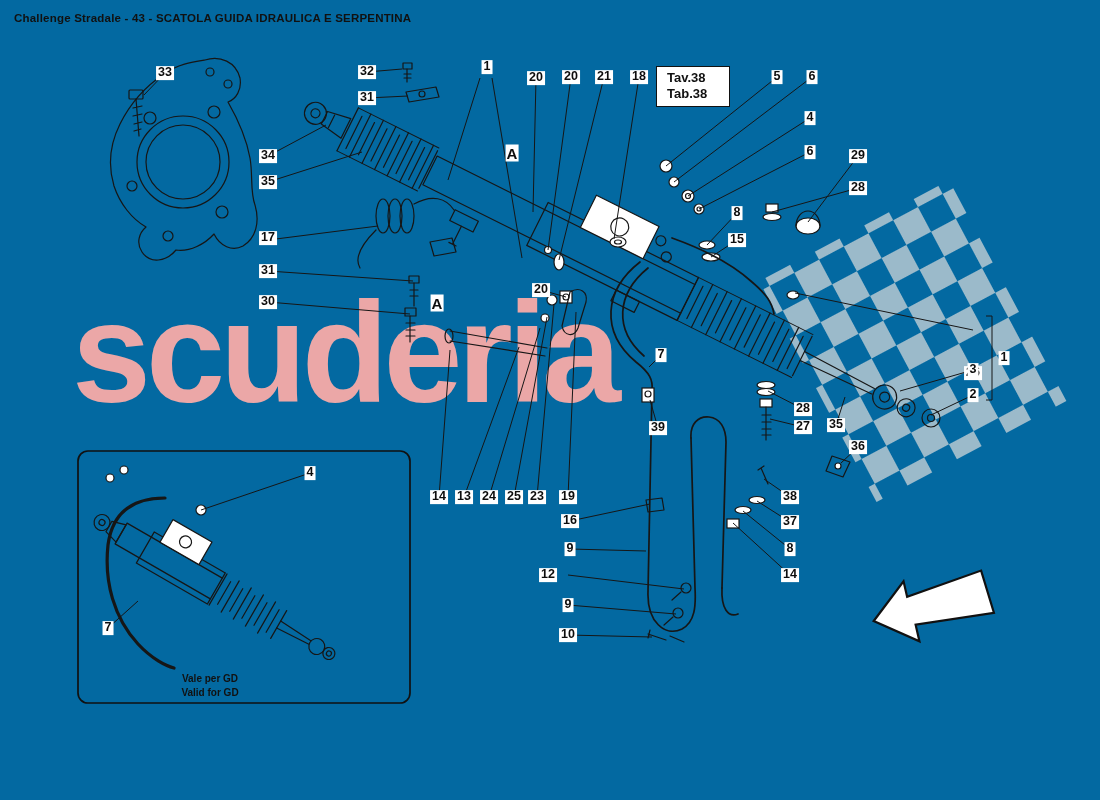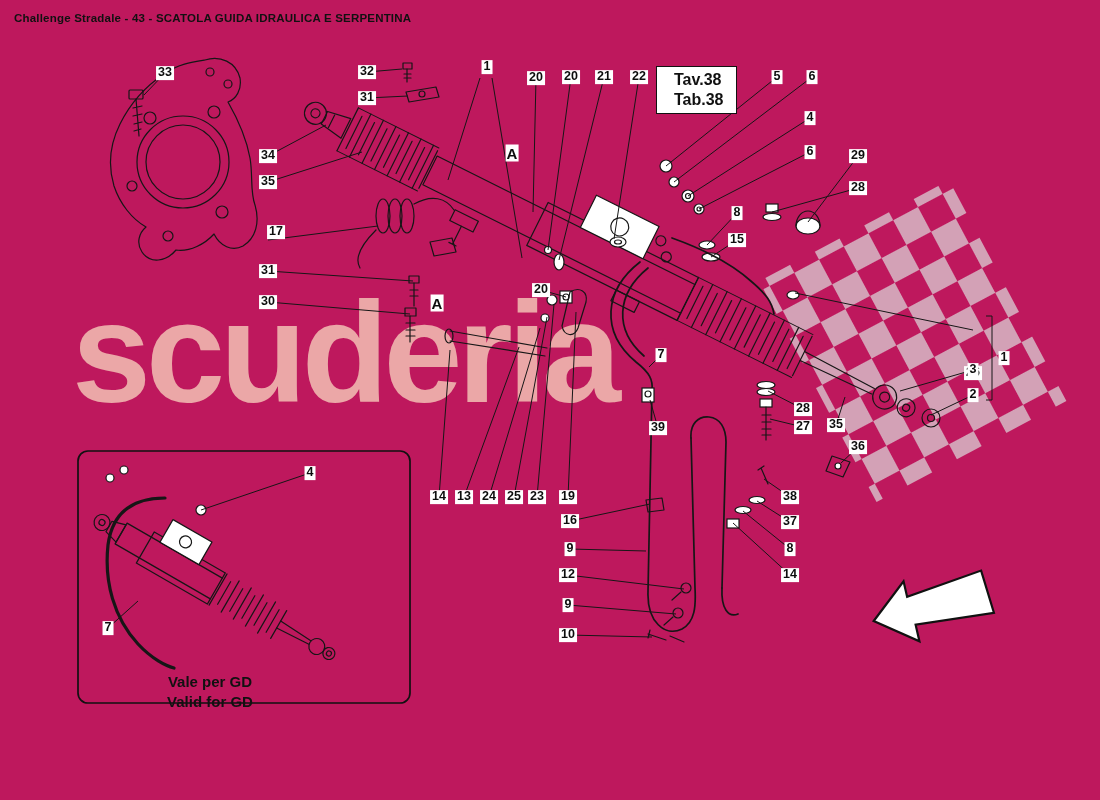--- a/index.html
+++ b/index.html
@@ -1,16 +1,16 @@
 <!DOCTYPE html>
 <html><head>
 <meta charset="utf-8">
 <style>
   html,body{margin:0;padding:0;background:#ffffff;}
-  .page{position:relative;width:1100px;height:800px;background:#be185d;overflow:hidden;
+  .page{position:relative;width:1100px;height:800px;background:#0369a1;overflow:hidden;
         font-family:"Liberation Sans",sans-serif;}
   .hdr{position:absolute;left:14px;top:12px;font-size:11.5px;font-weight:bold;color:#111;
        letter-spacing:.2px;z-index:4;}
   
   .wm1{position:absolute;left:72px;top:282px;font-size:142px;font-weight:bold;
        color:#eba7a7;letter-spacing:-5px;line-height:1;z-index:1;white-space:nowrap;}
   .wm2{position:absolute;left:95px;top:438px;font-size:56px;color:#d9d9d9;
        letter-spacing:38px;line-height:1;z-index:1;white-space:nowrap;}
   .wm2 .gap{margin-left:96px;}
   svg.art{position:absolute;left:0;top:0;z-index:2;}
@@ -18,24 +18,24 @@
   .lnw{fill:#ffffff;stroke:#161616;stroke-width:1.2;}
   .hose{fill:none;stroke:#161616;stroke-width:1.7;stroke-linecap:round;}
   .thick{fill:none;stroke:#161616;stroke-width:3.2;stroke-linecap:round;}
   #leader-lines line{stroke:#161616;stroke-width:1;}
   .callout-layer{position:absolute;left:0;top:0;width:1100px;height:572px;z-index:3;pointer-events:none;}
   .callout{position:absolute;transform:translate(-50%,-50%);font-size:12.5px;font-weight:bold;
            color:#0d0d0d;background:#ffffff;padding:0 2px;line-height:1.1;}
   .seclabel{position:absolute;transform:translate(-50%,-50%);font-size:15px;font-weight:bold;
             color:#0d0d0d;background:#ffffff;padding:0 1px;}
   .tavbox{position:absolute;left:656px;top:66px;width:62px;border:1.6px solid #111;
-          background:#fff;z-index:4;padding:3px 0 3px 17px;font-size:16px;font-weight:bold;
+          background:#fff;z-index:4;padding:3px 0 3px 10px;font-size:13px;font-weight:bold;
           color:#111;line-height:1.25;}
   .inset-caption{position:absolute;left:110px;top:672px;width:200px;text-align:center;
-                 z-index:4;font-size:15px;font-weight:bold;color:#111;line-height:1.35;}
+                 z-index:4;font-size:10px;font-weight:bold;color:#111;line-height:1.35;}
 </style>
 </head>
 <body>
 
 <div class="page">
 
   <div class="hdr">Challenge Stradale - 43 - SCATOLA GUIDA IDRAULICA E SERPENTINA</div>
 
   <div class="wm1">scuderia</div>
 
@@ -297,28 +297,28 @@
         <line x1="108" y1="628" x2="138" y2="601"></line>
       </g>
   </svg>
 
   <div class="callout-layer" id="callout-layer">
       <span class="callout" style="left: 165px; top: 73px;">33</span>
       <span class="callout" style="left: 367px; top: 72px;">32</span>
       <span class="callout" style="left: 367px; top: 98px;">31</span>
       <span class="callout" style="left: 268px; top: 156px;">34</span>
       <span class="callout" style="left: 268px; top: 182px;">35</span>
-      <span class="callout" style="left: 268px; top: 232px; margin-left: 8px;">17</span>
+      <span class="callout" style="left: 268px; top: 238px;">17</span>
       <span class="callout" style="left: 268px; top: 271px;">31</span>
       <span class="callout" style="left: 268px; top: 302px;">30</span>
       <span class="callout" style="left: 487px; top: 67px;">1</span>
       <span class="callout" style="left: 536px; top: 78px;">20</span>
       <span class="callout" style="left: 571px; top: 77px;">20</span>
       <span class="callout" style="left: 604px; top: 77px;">21</span>
-      <span class="callout" style="left: 639px; top: 77px;">22</span>
+      <span class="callout" style="left: 639px; top: 77px;">18</span>
       <span class="callout" style="left: 777px; top: 77px;">5</span>
       <span class="callout" style="left: 812px; top: 77px;">6</span>
       <span class="callout" style="left: 810px; top: 118px;">4</span>
       <span class="callout" style="left: 810px; top: 152px;">6</span>
       <span class="callout" style="left: 858px; top: 156px;">29</span>
       <span class="callout" style="left: 858px; top: 188px;">28</span>
       <span class="callout" style="left: 737px; top: 213px;">8</span>
       <span class="callout" style="left: 737px; top: 240px;">15</span>
       <span class="callout" style="left: 541px; top: 290px;">20</span>
       <span class="callout" style="left: 661px; top: 355px;">7</span>
@@ -332,21 +332,21 @@
       <span class="callout" style="left: 858px; top: 447px;">36</span>
       <span class="callout" style="left: 658px; top: 428px;">39</span>
       <span class="callout" style="left: 439px; top: 497px;">14</span>
       <span class="callout" style="left: 464px; top: 497px;">13</span>
       <span class="callout" style="left: 489px; top: 497px;">24</span>
       <span class="callout" style="left: 514px; top: 497px;">25</span>
       <span class="callout" style="left: 537px; top: 497px;">23</span>
       <span class="callout" style="left: 568px; top: 497px;">19</span>
       <span class="callout" style="left: 570px; top: 521px;">16</span>
       <span class="callout" style="left: 570px; top: 549px;">9</span>
-      <span class="callout" style="left: 568px; top: 575px;">12</span>
+      <span class="callout" style="left: 548px; top: 575px;">12</span>
       <span class="callout" style="left: 568px; top: 605px;">9</span>
       <span class="callout" style="left: 568px; top: 635px;">10</span>
       <span class="callout" style="left: 790px; top: 497px;">38</span>
       <span class="callout" style="left: 790px; top: 522px;">37</span>
       <span class="callout" style="left: 790px; top: 549px;">8</span>
       <span class="callout" style="left: 790px; top: 575px;">14</span>
       <span class="callout" style="left: 310px; top: 473px;">4</span>
       <span class="callout" style="left: 108px; top: 628px;">7</span>
       <span class="seclabel" style="left: 512px; top: 153px;">A</span>
       <span class="seclabel" style="left: 437px; top: 303px;">A</span>

